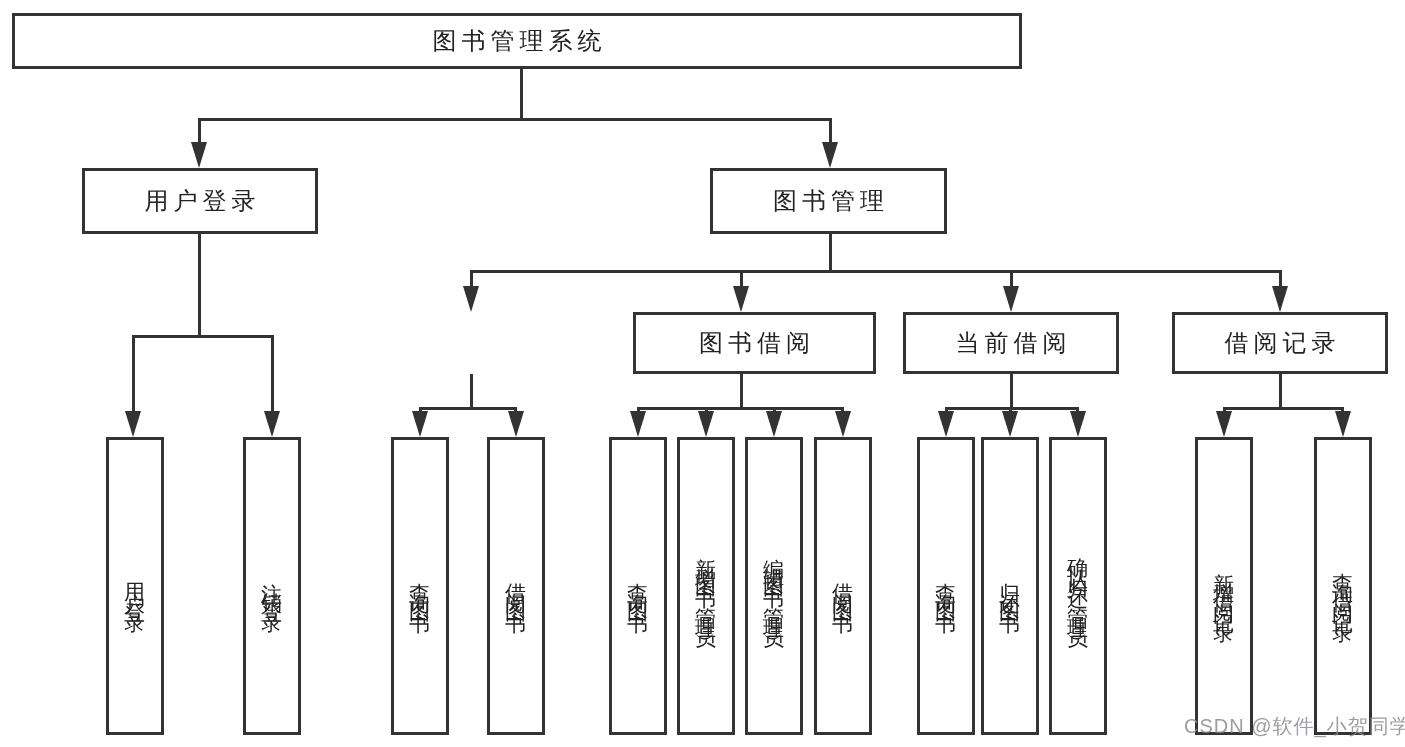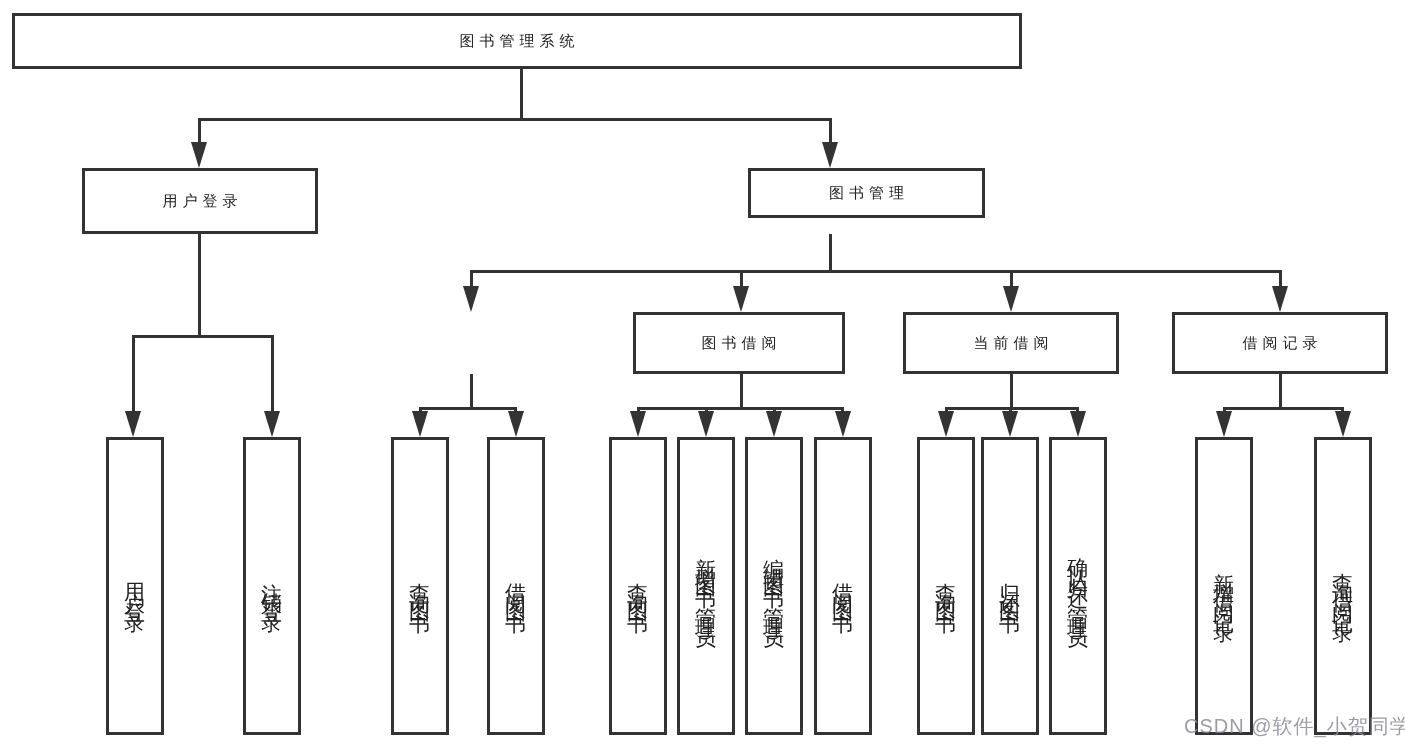--- a/index.html
+++ b/index.html
@@ -13,21 +13,21 @@
     color: #222222;
   }
   .box {
     position: absolute;
     box-sizing: border-box;
     background: #ffffff;
     border: 3px solid #333333;
     display: flex;
     align-items: center;
     justify-content: center;
-    font-size: 15px;
+    font-size: 24px;
     letter-spacing: 5px;
     text-indent: 5px;
     white-space: nowrap;
     z-index: 2;
   }
   .vbox {
     writing-mode: vertical-rl;
     text-orientation: mixed;
     letter-spacing: 10px;
     font-size: 21px;
@@ -69,41 +69,41 @@
   <div class="box" style="left:12px; top:13px; width:1010px; height:56px;">图书管理系统</div>
 
   <div class="line" style="left:520px; top:69px; width:3px; height:49px;"></div>
   <div class="line" style="left:198px; top:118px; width:633px; height:3px;"></div>
   <div class="line" style="left:198px; top:118px; width:3px; height:26px;"></div>
   <div class="line" style="left:829px; top:118px; width:3px; height:26px;"></div>
   <div class="arrow" style="left:191px; top:142px;"></div>
   <div class="arrow" style="left:822px; top:142px;"></div>
 
   <div class="box" style="left:82px; top:168px; width:236px; height:66px;">用户登录</div>
-  <div class="box" style="left:710px; top:168px; width:237px; height:50px;margin-left:38px;">图书管理</div>
+  <div class="box" style="left:710px; top:168px; width:237px; height:66px;">图书管理</div>
 
   <div class="line" style="left:198px; top:234px; width:3px; height:103px;"></div>
   <div class="line" style="left:132px; top:335px; width:141px; height:3px;"></div>
   <div class="line" style="left:132px; top:335px; width:3px; height:80px;"></div>
   <div class="line" style="left:271px; top:335px; width:3px; height:80px;"></div>
   <div class="arrow" style="left:125px; top:411px;"></div>
   <div class="arrow" style="left:264px; top:411px;"></div>
 
   <div class="line" style="left:829px; top:234px; width:3px; height:38px;"></div>
   <div class="line" style="left:470px; top:270px; width:811px; height:3px;"></div>
   <div class="line" style="left:470px; top:270px; width:3px; height:20px;"></div>
   <div class="line" style="left:740px; top:270px; width:3px; height:20px;"></div>
   <div class="line" style="left:1010px; top:270px; width:3px; height:20px;"></div>
   <div class="line" style="left:1279px; top:270px; width:3px; height:20px;"></div>
   <div class="arrow" style="left:463px; top:286px;"></div>
   <div class="arrow" style="left:733px; top:286px;"></div>
   <div class="arrow" style="left:1003px; top:286px;"></div>
   <div class="arrow" style="left:1272px; top:286px;"></div>
 
-  <div class="box" style="left:633px; top:312px; width:212px; height:62px;">图书借阅</div>
+  <div class="box" style="left:633px; top:312px; width:243px; height:62px;">图书借阅</div>
   <div class="box" style="left:1172px; top:312px; width:216px; height:62px;">借阅记录</div>
   <div class="box" style="left:903px; top:312px; width:216px; height:62px;">当前借阅</div>
 
   <div class="line" style="left:470px; top:374px; width:3px; height:36px;"></div>
   <div class="line" style="left:419px; top:407px; width:98px; height:3px;"></div>
   <div class="line" style="left:419px; top:407px; width:3px; height:10px;"></div>
   <div class="line" style="left:514px; top:407px; width:3px; height:10px;"></div>
   <div class="arrow" style="left:412px; top:411px;"></div>
   <div class="arrow" style="left:508px; top:411px;"></div>
 

